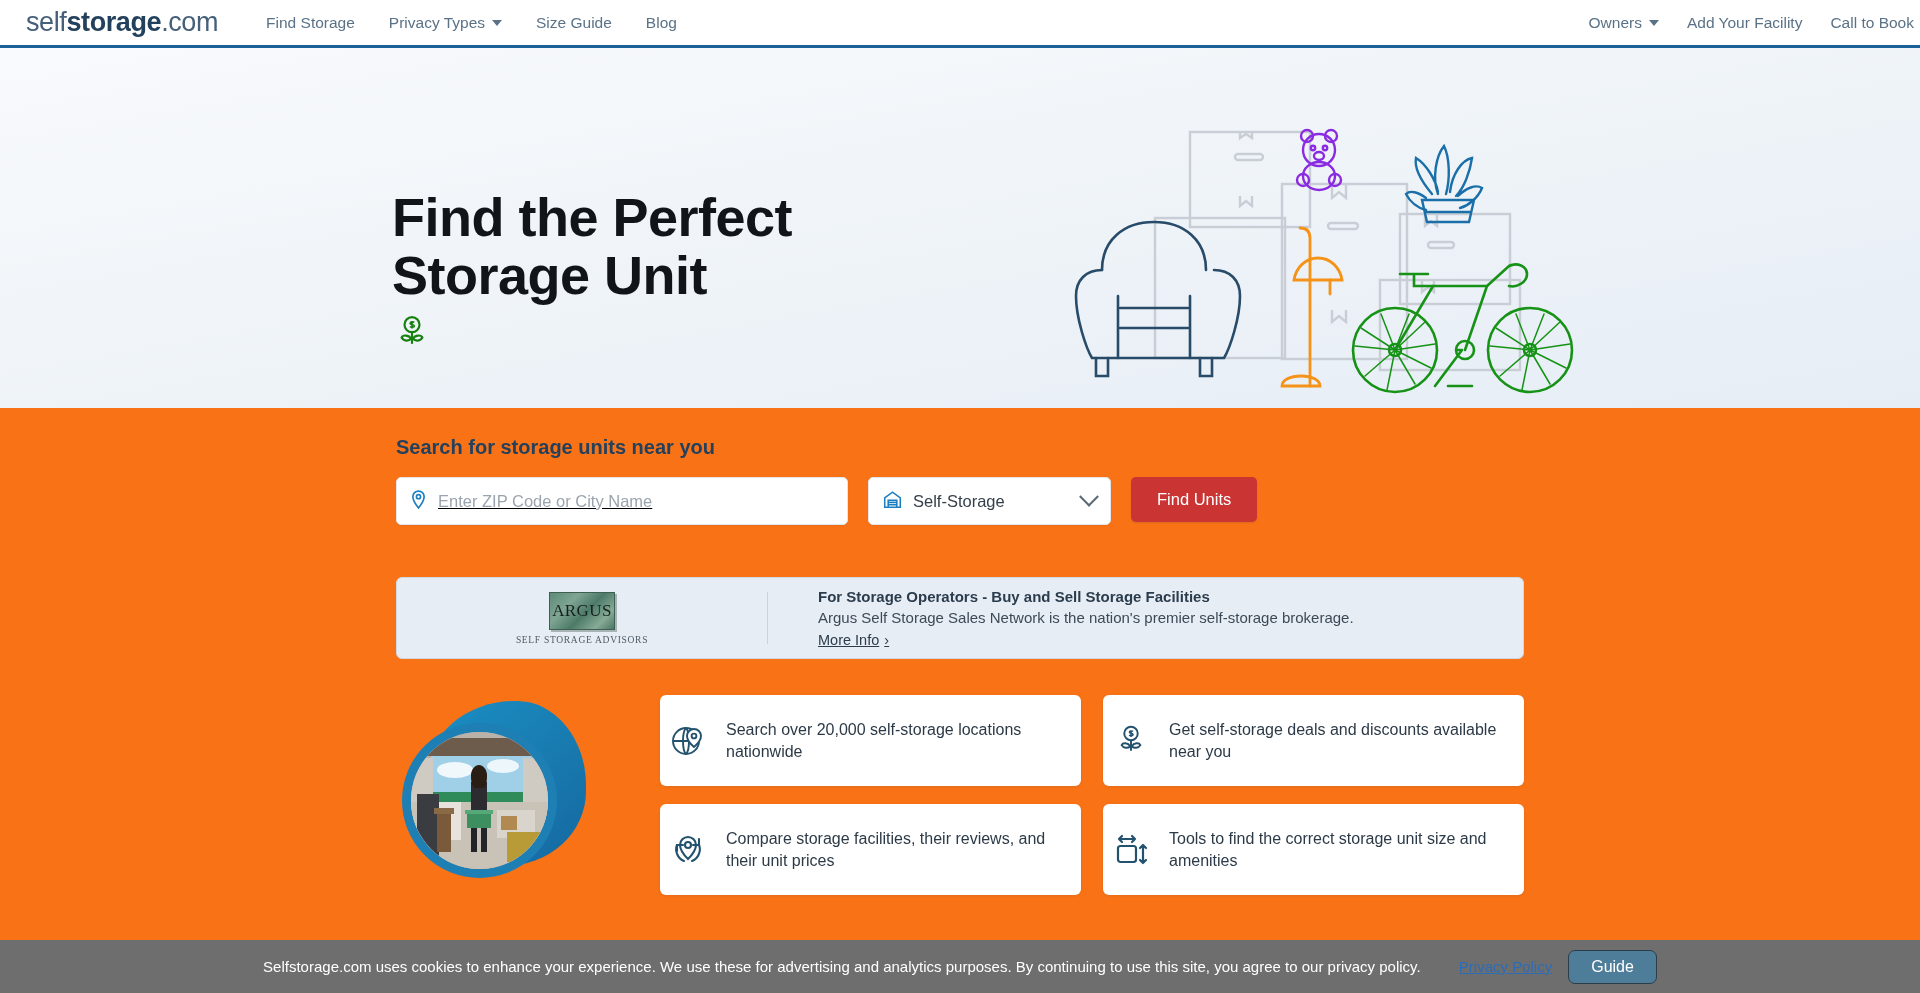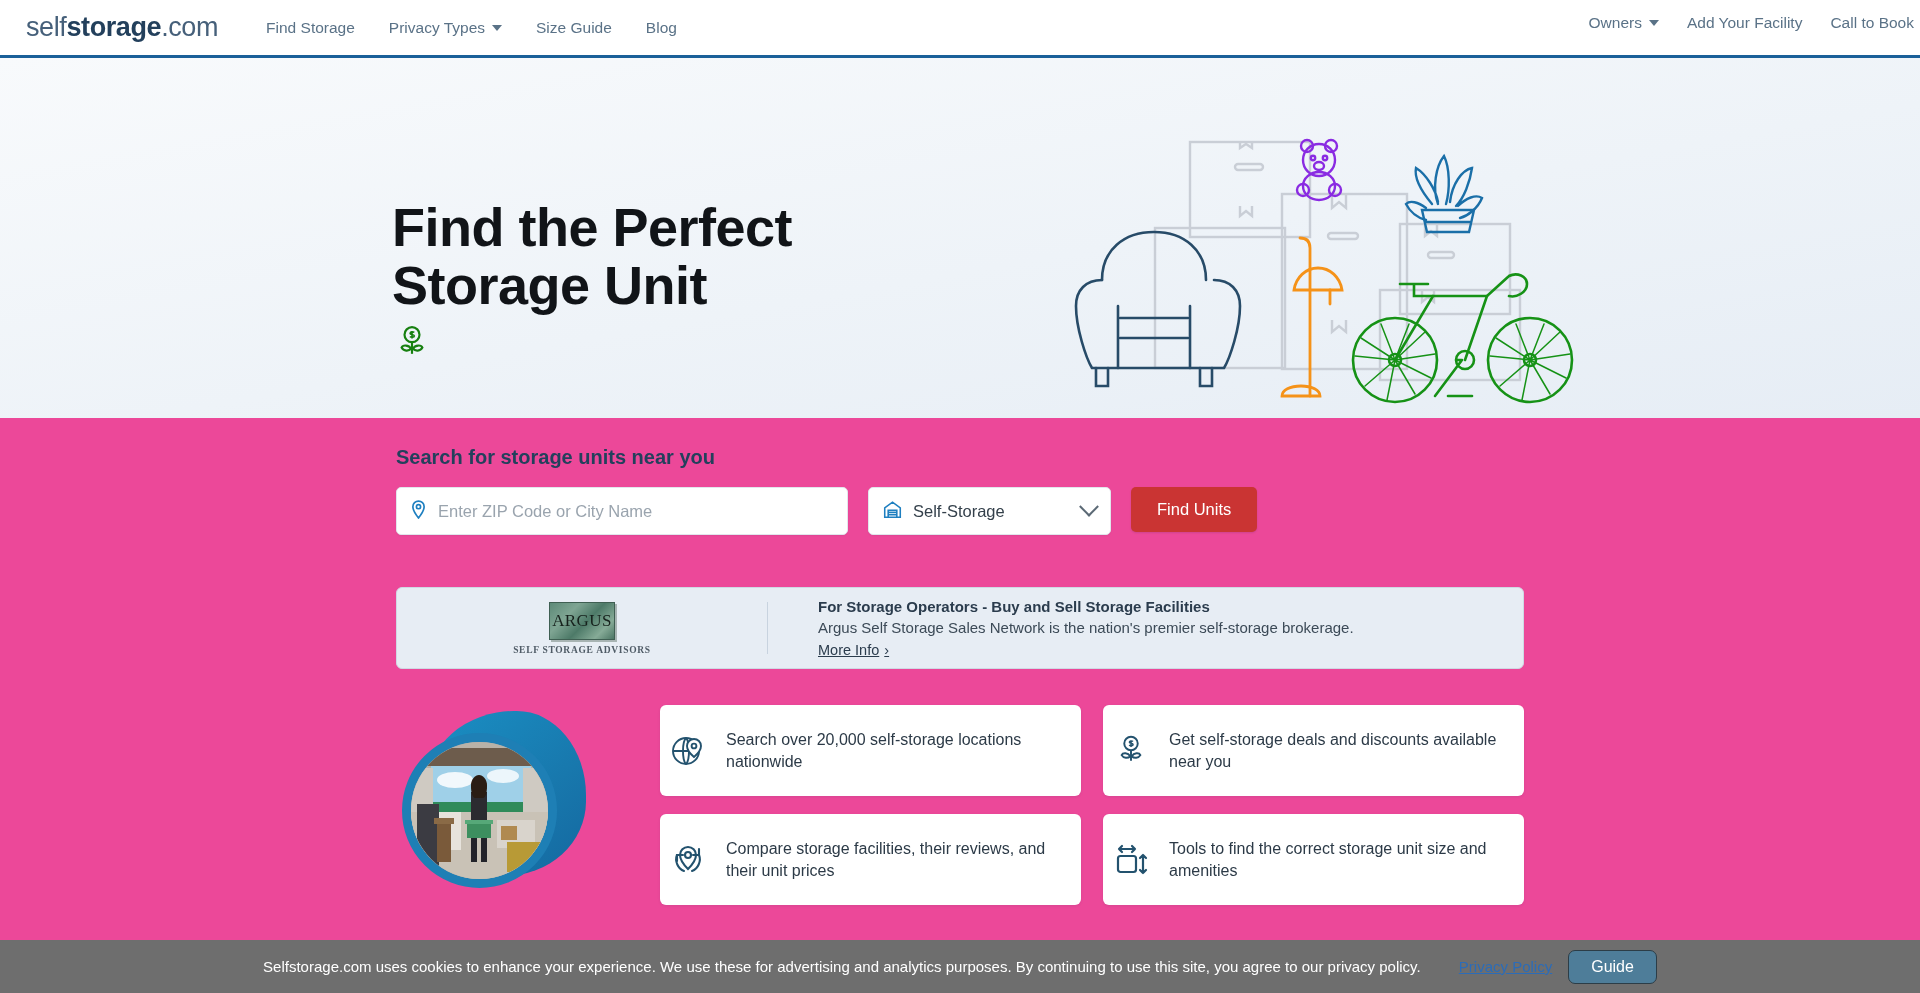--- a/index.html
+++ b/index.html
@@ -6,21 +6,21 @@
   html, body {
     width: 1920px; height: 993px;
     font-family: "Liberation Sans", sans-serif;
     background: #eef2f7;
     overflow: hidden;
   }
 
   
   .nav {
     position: relative;
-    height: 58px;
+    height: 48px;
     background: #ffffff;
     border-bottom: 3px solid #1a6099;
     display: flex;
     align-items: center;
     padding: 0 0 0 26px;
   }
   .logo {
     font-size: 27px;
     color: #23405c;
     letter-spacing: -0.4px;
@@ -71,40 +71,41 @@
     display: flex; align-items: center; gap: 14px;
   }
   .hero-art {
     position: absolute;
     right: 340px; top: 70px;
     width: 520px; height: 280px;
   }
 
   
   .band {
-    background: #ec4899;
+    background: #f97316;
     padding-top: 28px;
     height: 585px;
   }
   .wrap { width: 1160px; margin: 0 auto; }
 
   .search-title {
     font-size: 20px; font-weight: bold;
     color: #23405c;
     margin-bottom: 18px; margin-left: 16px;
   }
   .search-row { display: flex; align-items: flex-start; gap: 20px; margin-left: 16px; }
   .zip-box {
     width: 452px; height: 48px;
     background: #fff;
     border: 1px solid #e1e6ec;
     border-radius: 5px;
     display: flex; align-items: center;
     padding: 0 14px; gap: 12px;
     box-shadow: 0 1px 2px rgba(20,40,70,.06);
+    text-decoration: underline;
   }
   .zip-box input {
     flex: 1; border: none; outline: none;
     font-size: 16.5px; color: #333; font-family: inherit;
     background: transparent;
   }
   .zip-box input::placeholder { color: #9aa4ae; }
 
   .select-box {
     width: 243px; height: 48px;
@@ -160,21 +161,20 @@
     font-size: 17px;
     color: #16211c;
     letter-spacing: .4px;
   }
   .argus-sub {
     margin-top: 5px;
     font-family: "Liberation Serif", serif;
     font-size: 9.5px;
     letter-spacing: .7px;
     color: #4f5b66;
-    font-weight: bold;
   }
   .argus-divider { width: 1px; height: 52px; background: #c8d3df; }
   .argus-text { padding-left: 50px; }
   .argus-h { font-size: 15px; font-weight: bold; color: #2b3c4d; margin-bottom: 4px; }
   .argus-p { font-size: 15px; color: #3c4a57; margin-bottom: 5px; }
   .argus-more {
     font-size: 14.5px; color: #2b3c4d;
     text-decoration: underline; cursor: pointer;
     display: inline-flex; align-items: center; gap: 5px;
   }

